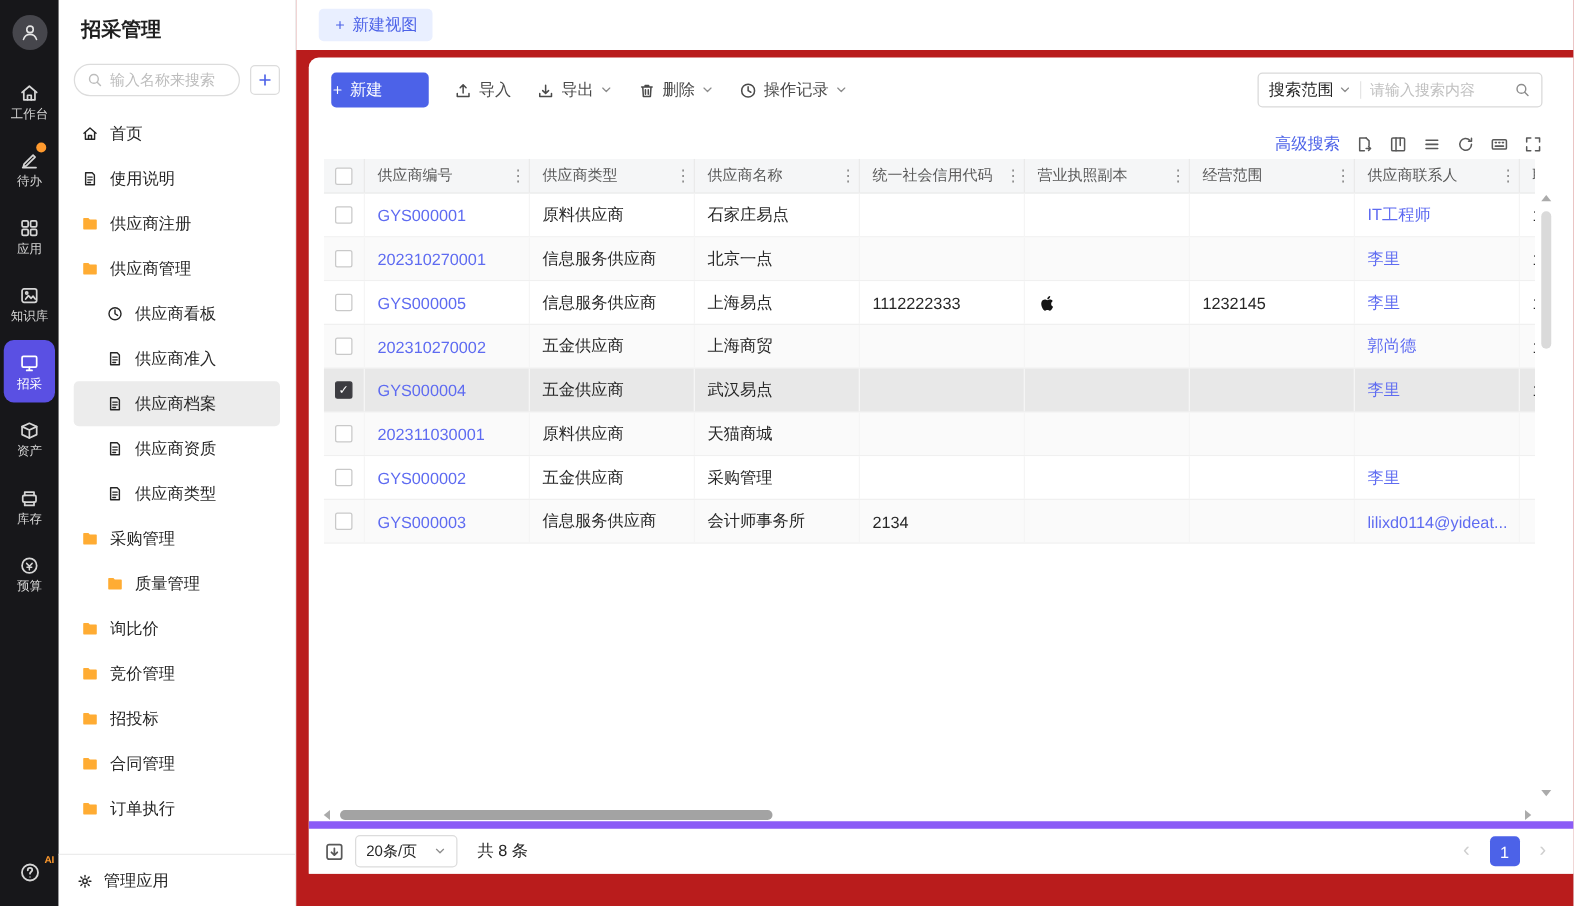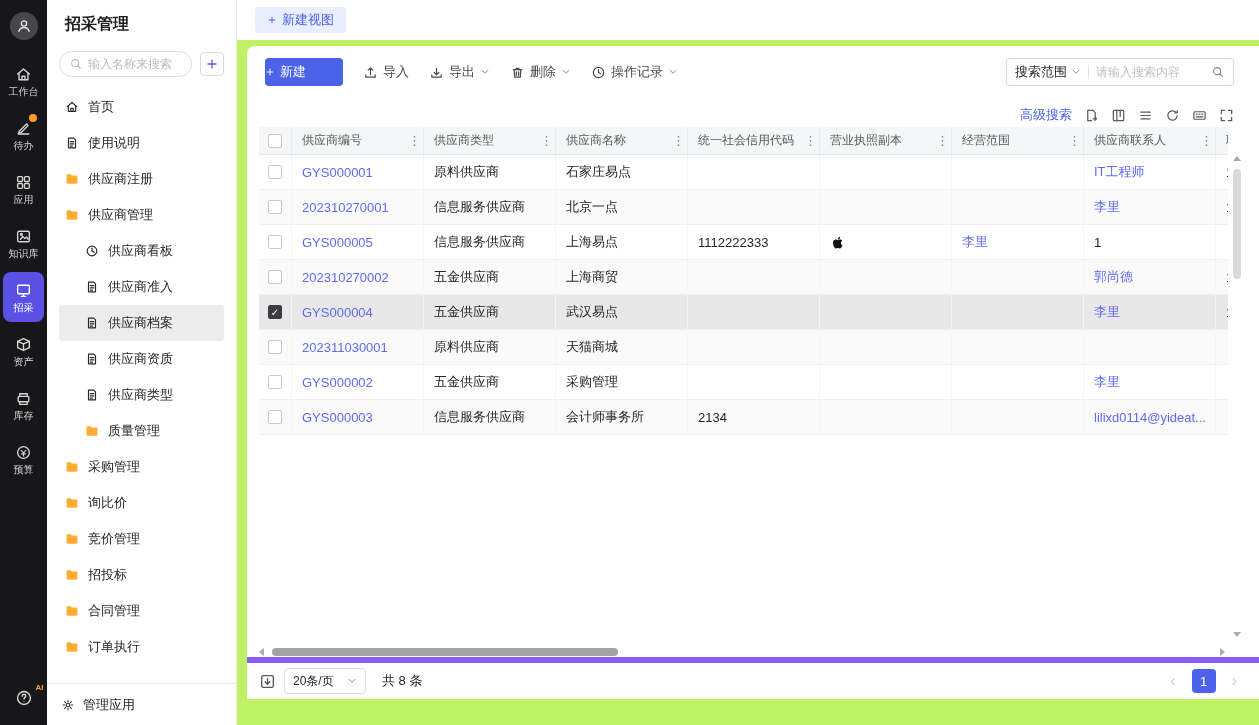--- a/index.html
+++ b/index.html
@@ -35,21 +35,21 @@
   .sb-input input{border:none;outline:none;font-size:12px;width:100%;min-width:0;background:transparent;color:#333}
   .sb-input input::placeholder{color:#bdbdbd}
   .sb-add{width:24px;height:24px;border:1px solid #dcdcdc;background:#fff;border-radius:4px;color:#4c62e8;display:flex;align-items:center;justify-content:center;cursor:pointer;flex:none}
   .sb-menu{margin-top:12px}
   .mi{height:36px;display:flex;align-items:center;gap:9px;border-radius:4px;font-size:13px;color:#262626;cursor:pointer;padding-left:6px}
   .mi.lvl1{padding-left:26px}
   .mi.active{background:#ececec}
   .sb-footer{position:absolute;bottom:0;left:0;right:0;height:42px;border-top:1px solid #ececec;display:flex;align-items:center;gap:8px;padding-left:14px;font-size:13px;color:#262626;cursor:pointer;background:#fff}
 
   
-  main{flex:1;position:relative;background:#bef264;min-width:0}
+  main{flex:1;position:relative;background:#b91c1c;min-width:0}
   .topbar{height:40px;background:#fff;display:flex;align-items:center;justify-content:space-between;padding:0 14px 0 18px}
   .new-view{height:26px;padding:0 12px;background:#e9efff;color:#4c62e8;border:none;border-radius:4px;font-size:13px;display:flex;align-items:center;gap:5px;cursor:pointer;font-family:inherit}
   .top-right{display:flex;align-items:center;gap:14px;font-size:13px;color:#262626}
   .manage-all{font-weight:700;cursor:pointer}
   .vdiv{width:1px;height:14px;background:#e0e0e0}
   .top-link{display:flex;align-items:center;gap:5px;cursor:pointer}
 
   .card{position:absolute;top:46px;left:10px;right:0;bottom:26px;background:#fff;border-radius:8px 0 0 0;overflow:hidden}
   .toolbar{position:absolute;top:12px;left:18px;display:flex;align-items:center;gap:20px}
   .btn-new{height:28px;width:78px;background:#4c62e8;color:#fff;border:none;border-radius:4px;font-size:13px;display:flex;align-items:center;gap:5px;cursor:pointer;font-family:inherit}
@@ -324,35 +324,35 @@
         </div>
         <div class="mi lvl1">
           <span class="icn sm">
             <svg viewBox="0 0 16 16" fill="none" stroke="currentColor" stroke-width="1.3" stroke-linecap="round" stroke-linejoin="round">
               <path d="M4 2.5h6l2 2V13.5H4z"></path>
               <path d="M6 6.5h4M6 9h4M6 11.5h2.5"></path>
             </svg>
           </span>
           <span>供应商类型</span>
         </div>
+        <div class="mi">
+          <span class="icn sm">
+            <svg viewBox="0 0 16 16">
+              <path fill="#ffac33" d="M1.8 3.6c0-.5.4-.9.9-.9h3.4c.3 0 .5.1.7.3l1 1h5.5c.5 0 .9.4.9.9v7.5c0 .5-.4.9-.9.9H2.7c-.5 0-.9-.4-.9-.9z"></path>
+            </svg>
+          </span>
+          <span>采购管理</span>
+        </div>
         <div class="mi lvl1">
           <span class="icn sm">
             <svg viewBox="0 0 16 16">
               <path fill="#ffac33" d="M1.8 3.6c0-.5.4-.9.9-.9h3.4c.3 0 .5.1.7.3l1 1h5.5c.5 0 .9.4.9.9v7.5c0 .5-.4.9-.9.9H2.7c-.5 0-.9-.4-.9-.9z"></path>
             </svg>
           </span>
           <span>质量管理</span>
-        </div>
-        <div class="mi">
-          <span class="icn sm">
-            <svg viewBox="0 0 16 16">
-              <path fill="#ffac33" d="M1.8 3.6c0-.5.4-.9.9-.9h3.4c.3 0 .5.1.7.3l1 1h5.5c.5 0 .9.4.9.9v7.5c0 .5-.4.9-.9.9H2.7c-.5 0-.9-.4-.9-.9z"></path>
-            </svg>
-          </span>
-          <span>采购管理</span>
         </div>
         <div class="mi">
           <span class="icn sm">
             <svg viewBox="0 0 16 16">
               <path fill="#ffac33" d="M1.8 3.6c0-.5.4-.9.9-.9h3.4c.3 0 .5.1.7.3l1 1h5.5c.5 0 .9.4.9.9v7.5c0 .5-.4.9-.9.9H2.7c-.5 0-.9-.4-.9-.9z"></path>
             </svg>
           </span>
           <span>询比价</span>
         </div>
         <div class="mi">
@@ -605,20 +605,21 @@
               <div class="td" style="width:132px">上海易点</div>
               <div class="td" style="width:132px">1112222333</div>
               <div class="td" style="width:132px">
                 <span class="lic-box">
                   <svg viewBox="0 0 16 16">
                     <path fill="#141414" d="M11.7 8.5c0-1.6 1.3-2.3 1.35-2.35-.74-1.08-1.9-1.23-2.3-1.25-.98-.1-1.9.58-2.4.58-.5 0-1.26-.57-2.07-.55-1.07.02-2.05.62-2.6 1.57-1.1 1.92-.28 4.77.8 6.33.52.76 1.14 1.62 1.96 1.59.78-.03 1.08-.51 2.03-.51s1.21.51 2.04.5c.84-.02 1.37-.77 1.89-1.54.6-.88.84-1.73.85-1.77-.02-.01-1.64-.63-1.65-2.5z"></path>
                     <path fill="#141414" d="M10.2 3.9c.43-.52.72-1.25.64-1.97-.62.03-1.37.41-1.81.93-.4.46-.75 1.2-.65 1.9.69.06 1.39-.35 1.82-.86z"></path>
                   </svg>
                 </span>
               </div>
+              <div class="td" style="width:132px">1232145</div>
               <div class="td link" style="width:132px">李里</div>
               <div class="td" style="width:132px">1</div>
             </div>
             <div class="tr">
               <div class="td td-cb" style="width:33px">
                 <span class="cb"></span>
               </div>
               <div class="td link" style="width:132px">202310270002</div>
               <div class="td" style="width:132px">五金供应商</div>
               <div class="td" style="width:132px">上海商贸</div>

